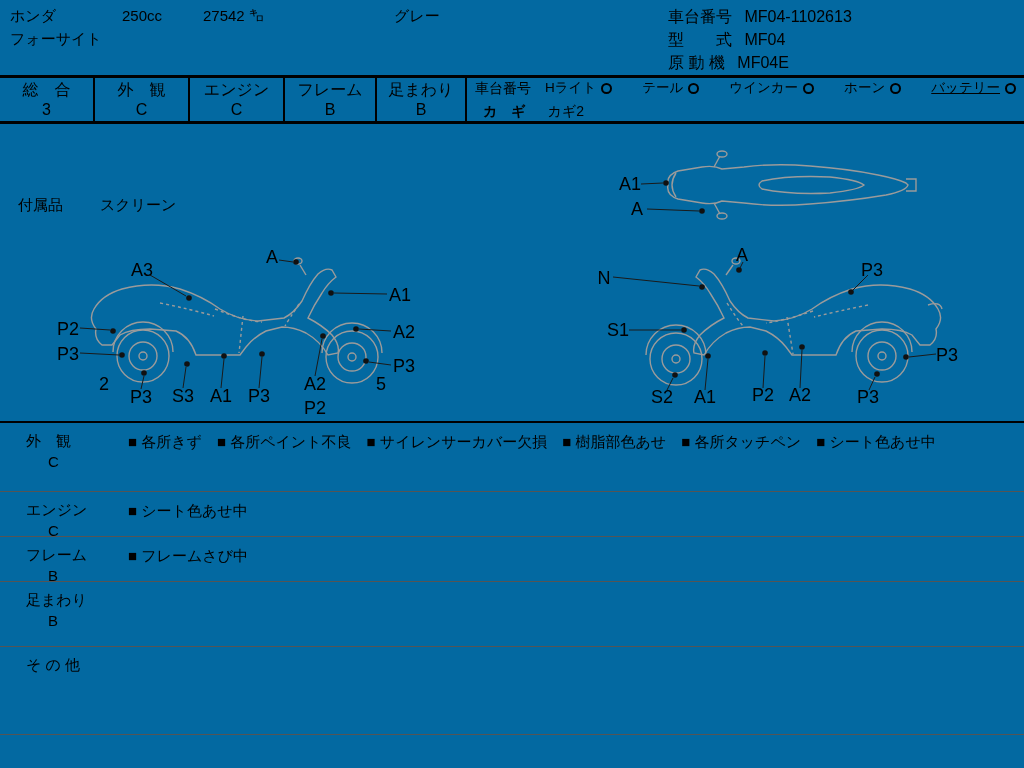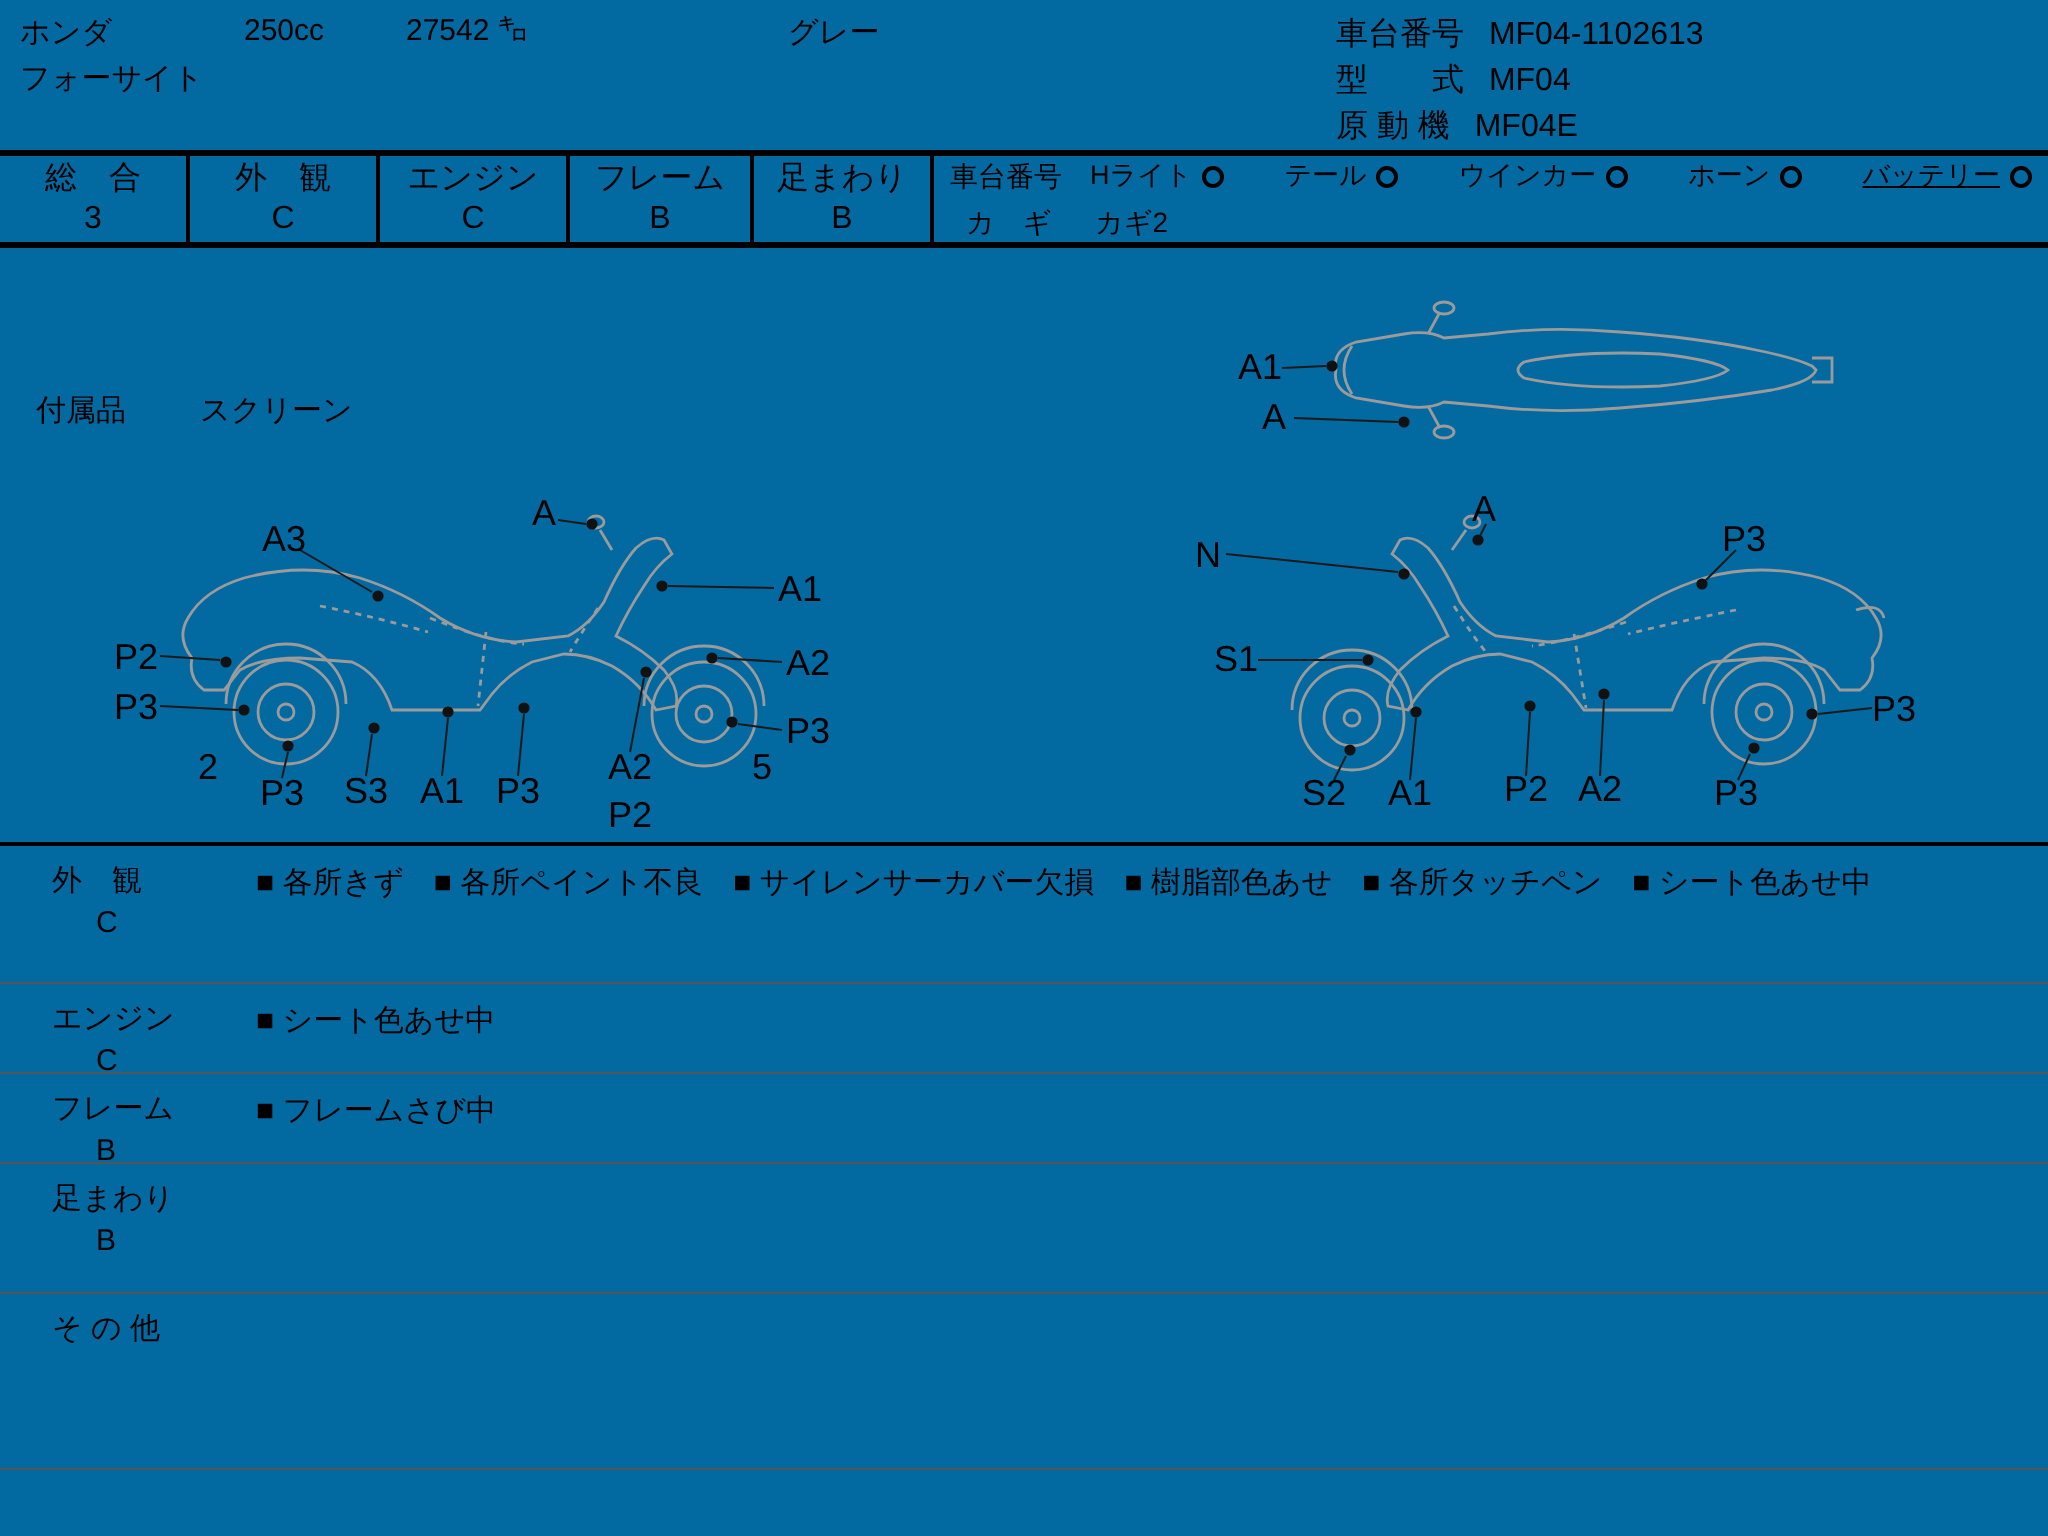--- a/index.html
+++ b/index.html
@@ -32,21 +32,21 @@
   }
   .safety-line1 { display:flex; align-items:center; font-size:13.5px; white-space:nowrap; }
   .safety-line1 .sp-label { margin-right:14px; font-size:14px; }
   .sp-item { display:flex; align-items:center; margin-right:30px; }
   .sp-item:last-child { margin-right:0;text-decoration:underline; }
   .circle {
     display:inline-block; width:11px; height:11px; border:2px solid #000;
     border-radius:50%; margin-left:5px;
   }
   .safety-line2 { font-size:14px; margin-top:3px; padding-left:8px; white-space:nowrap; }
-  .key-label { margin-right:18px; }
+  .key-label { margin-right:18px;font-weight:bold; }
 
   
   .diagram-svg { position:absolute; top:123px; left:0; }
   .dlabel {
     position:absolute; transform:translate(-50%,-50%);
     font-size:18px; white-space:nowrap; color:#000;
   }
 
   
   .notes { position:absolute; top:421px; left:0; width:1024px; border-top:2px solid #000; }

